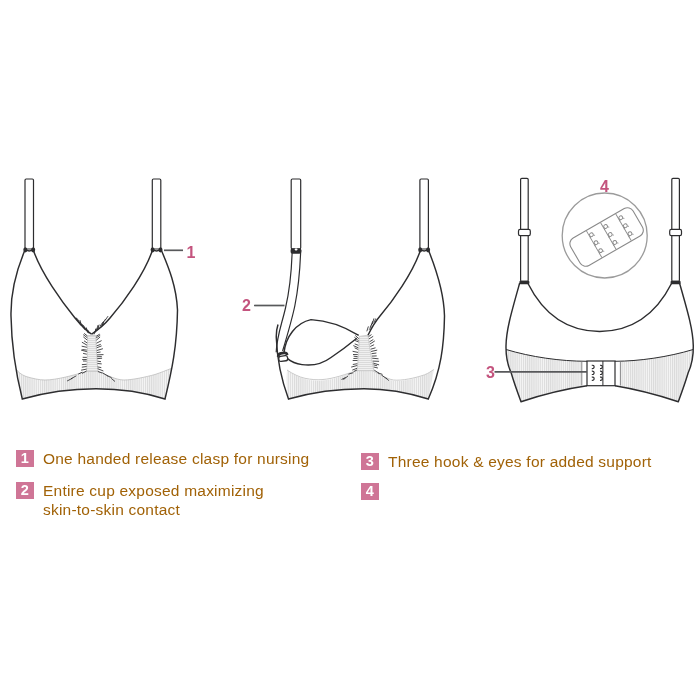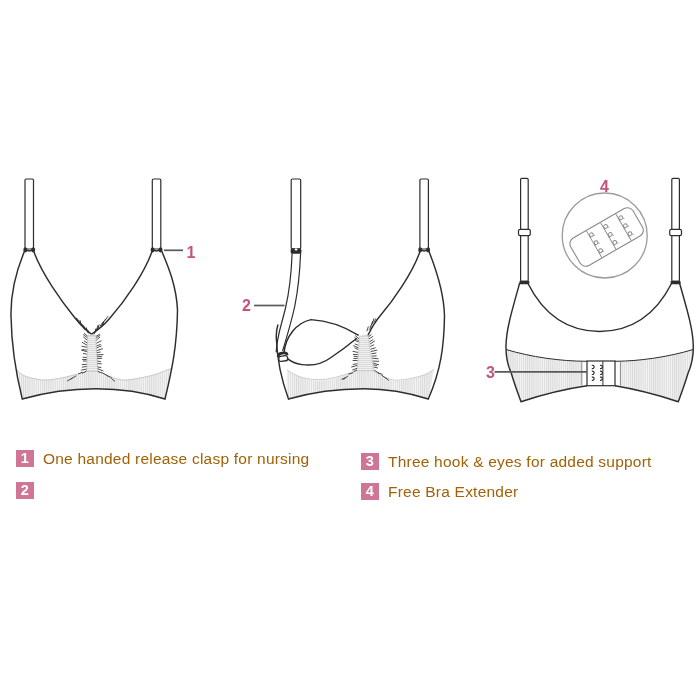--- a/index.html
+++ b/index.html
@@ -243,23 +243,23 @@
 <text x="600" y="191.5" font-size="16" font-weight="bold" fill="#c4547e">4</text>
 </g>
 </svg>
 
 <div class="leg" style="left:16px; top:449.7px;">
       <span class="sq">1</span>
       <span class="tx">One handed release clasp for nursing</span>
     </div>
 <div class="leg" style="left:16px; top:481.5px;">
       <span class="sq">2</span>
+      <span class="tx">Entire cup exposed maximizing<br>skin-to-skin contact</span>
     </div>
 <div class="leg" style="left:361px; top:452.5px;">
       <span class="sq">3</span>
       <span class="tx">Three hook &amp; eyes for added support</span>
     </div>
 <div class="leg" style="left:361px; top:482.5px;">
       <span class="sq">4</span>
-      <span class="tx">Free Bra Extender</span>
     </div>
 
 </div>
 
 </body></html>

